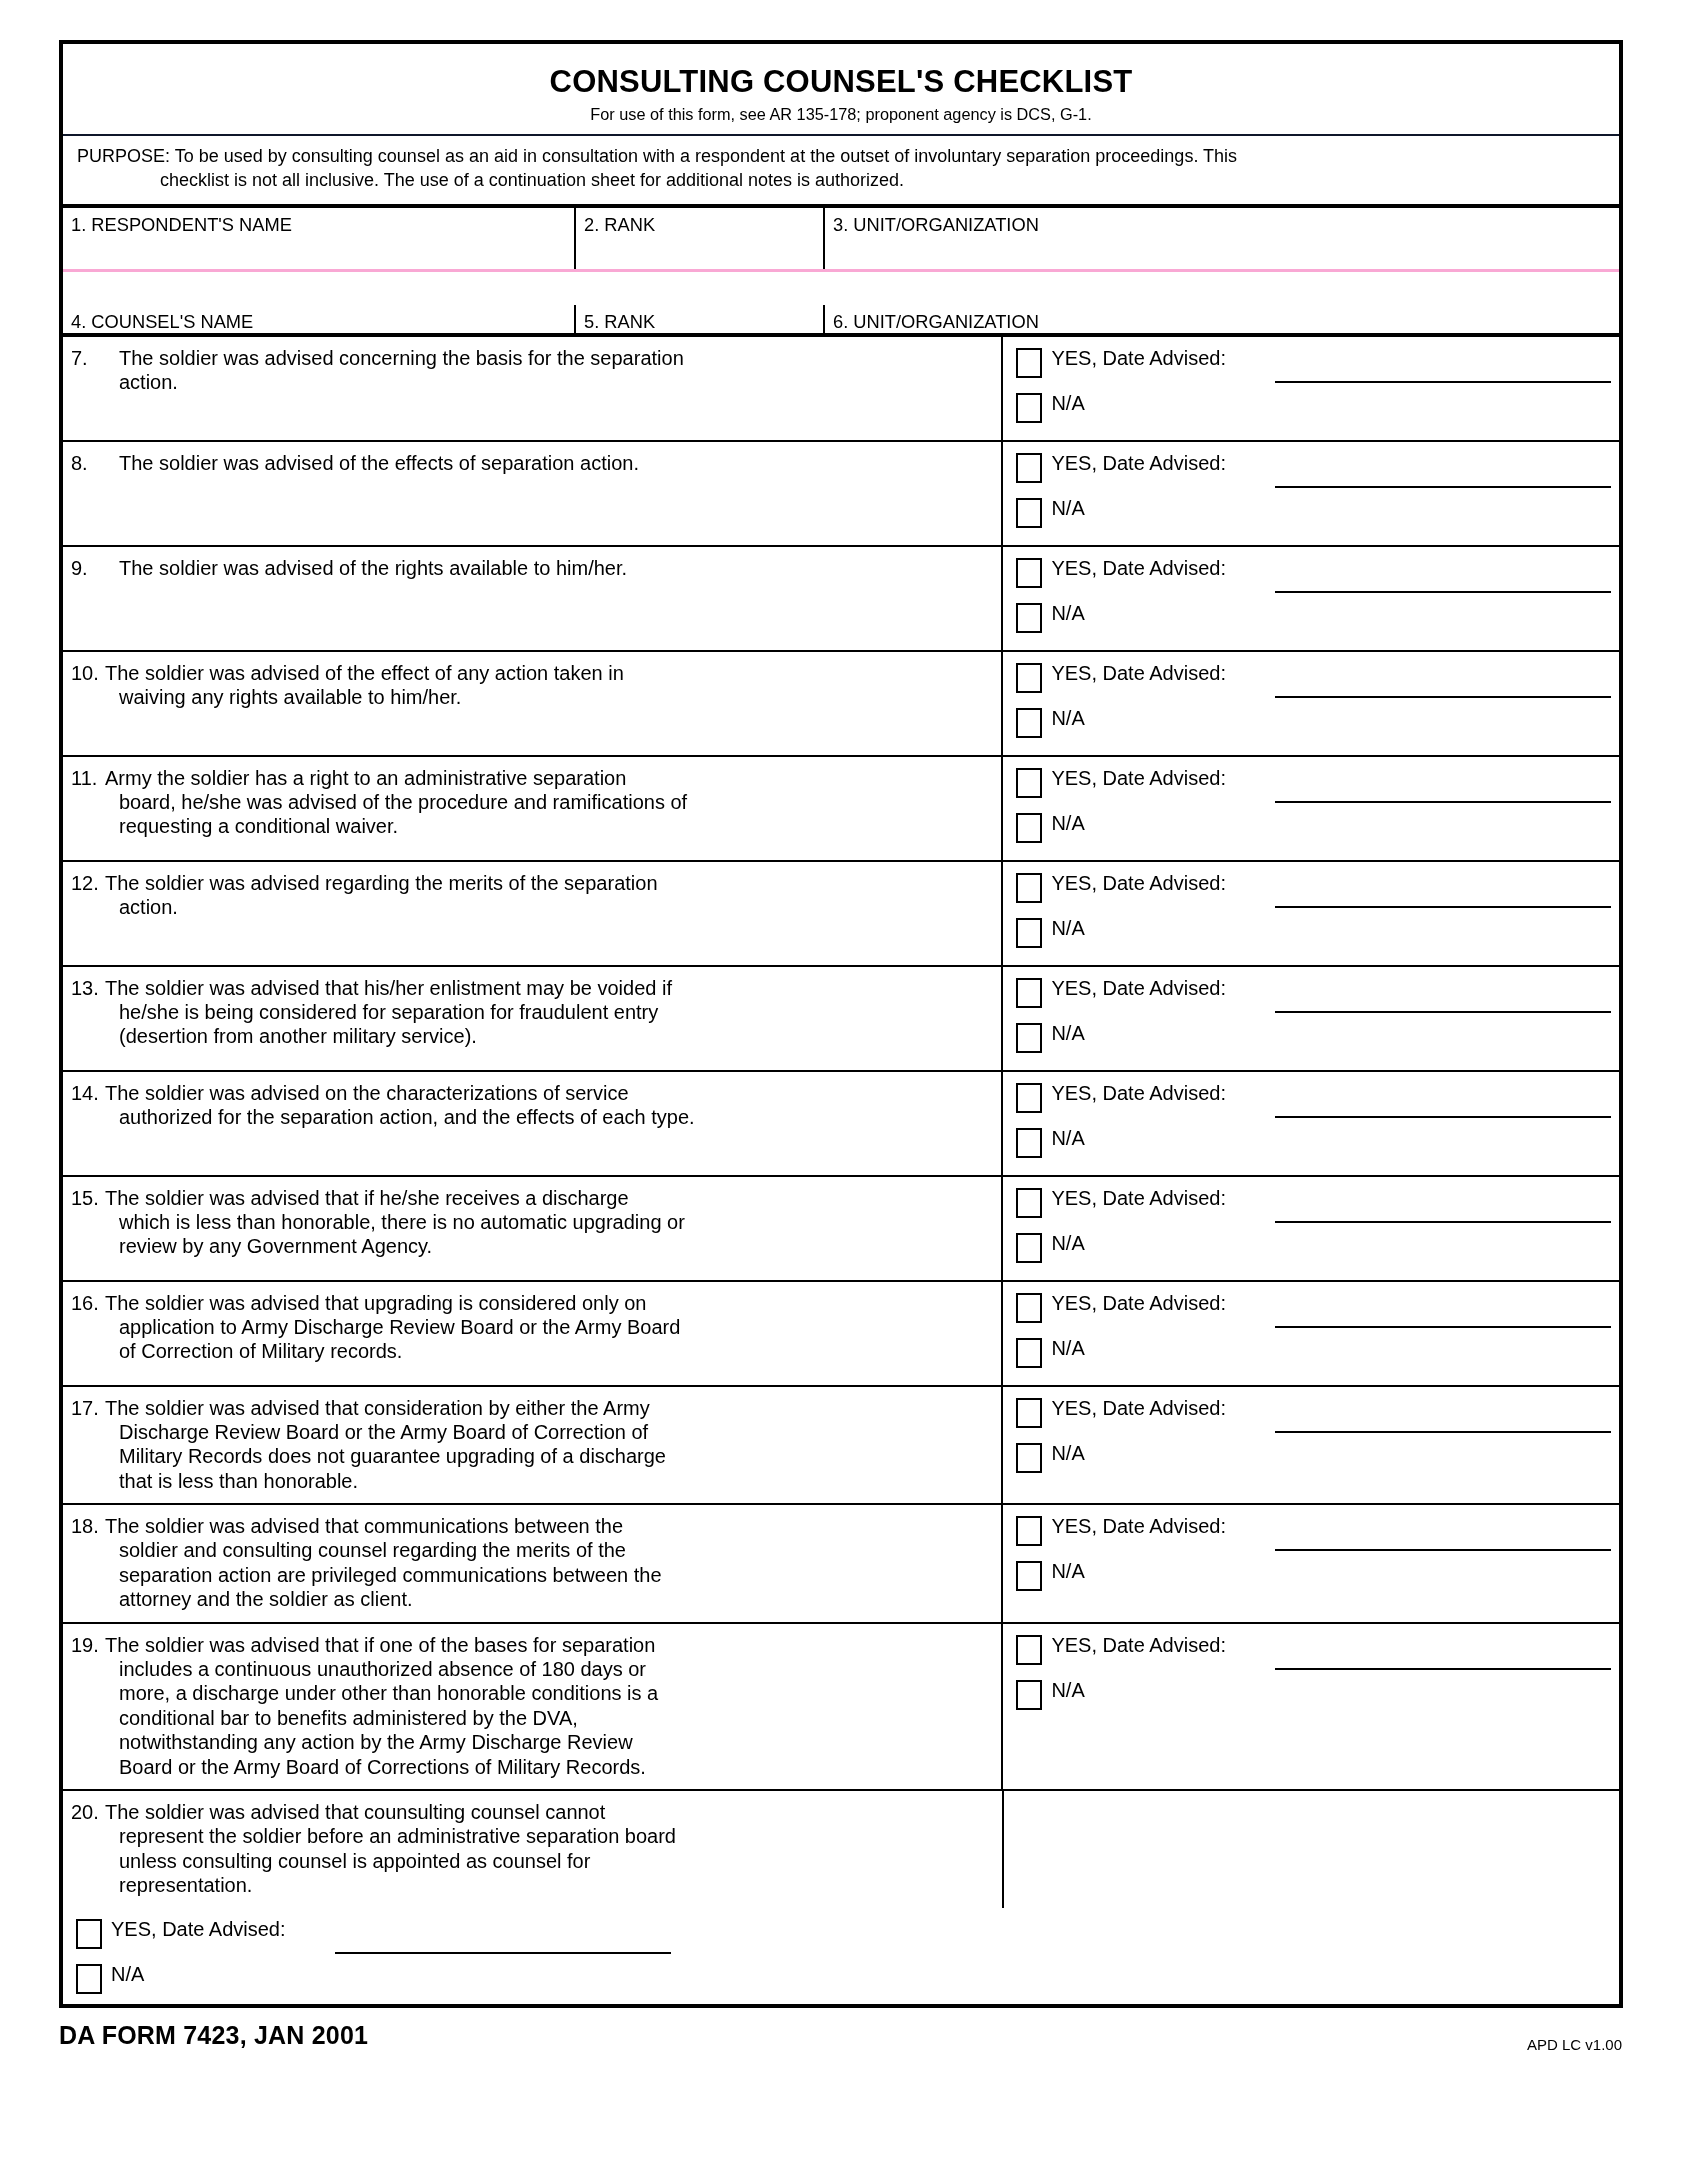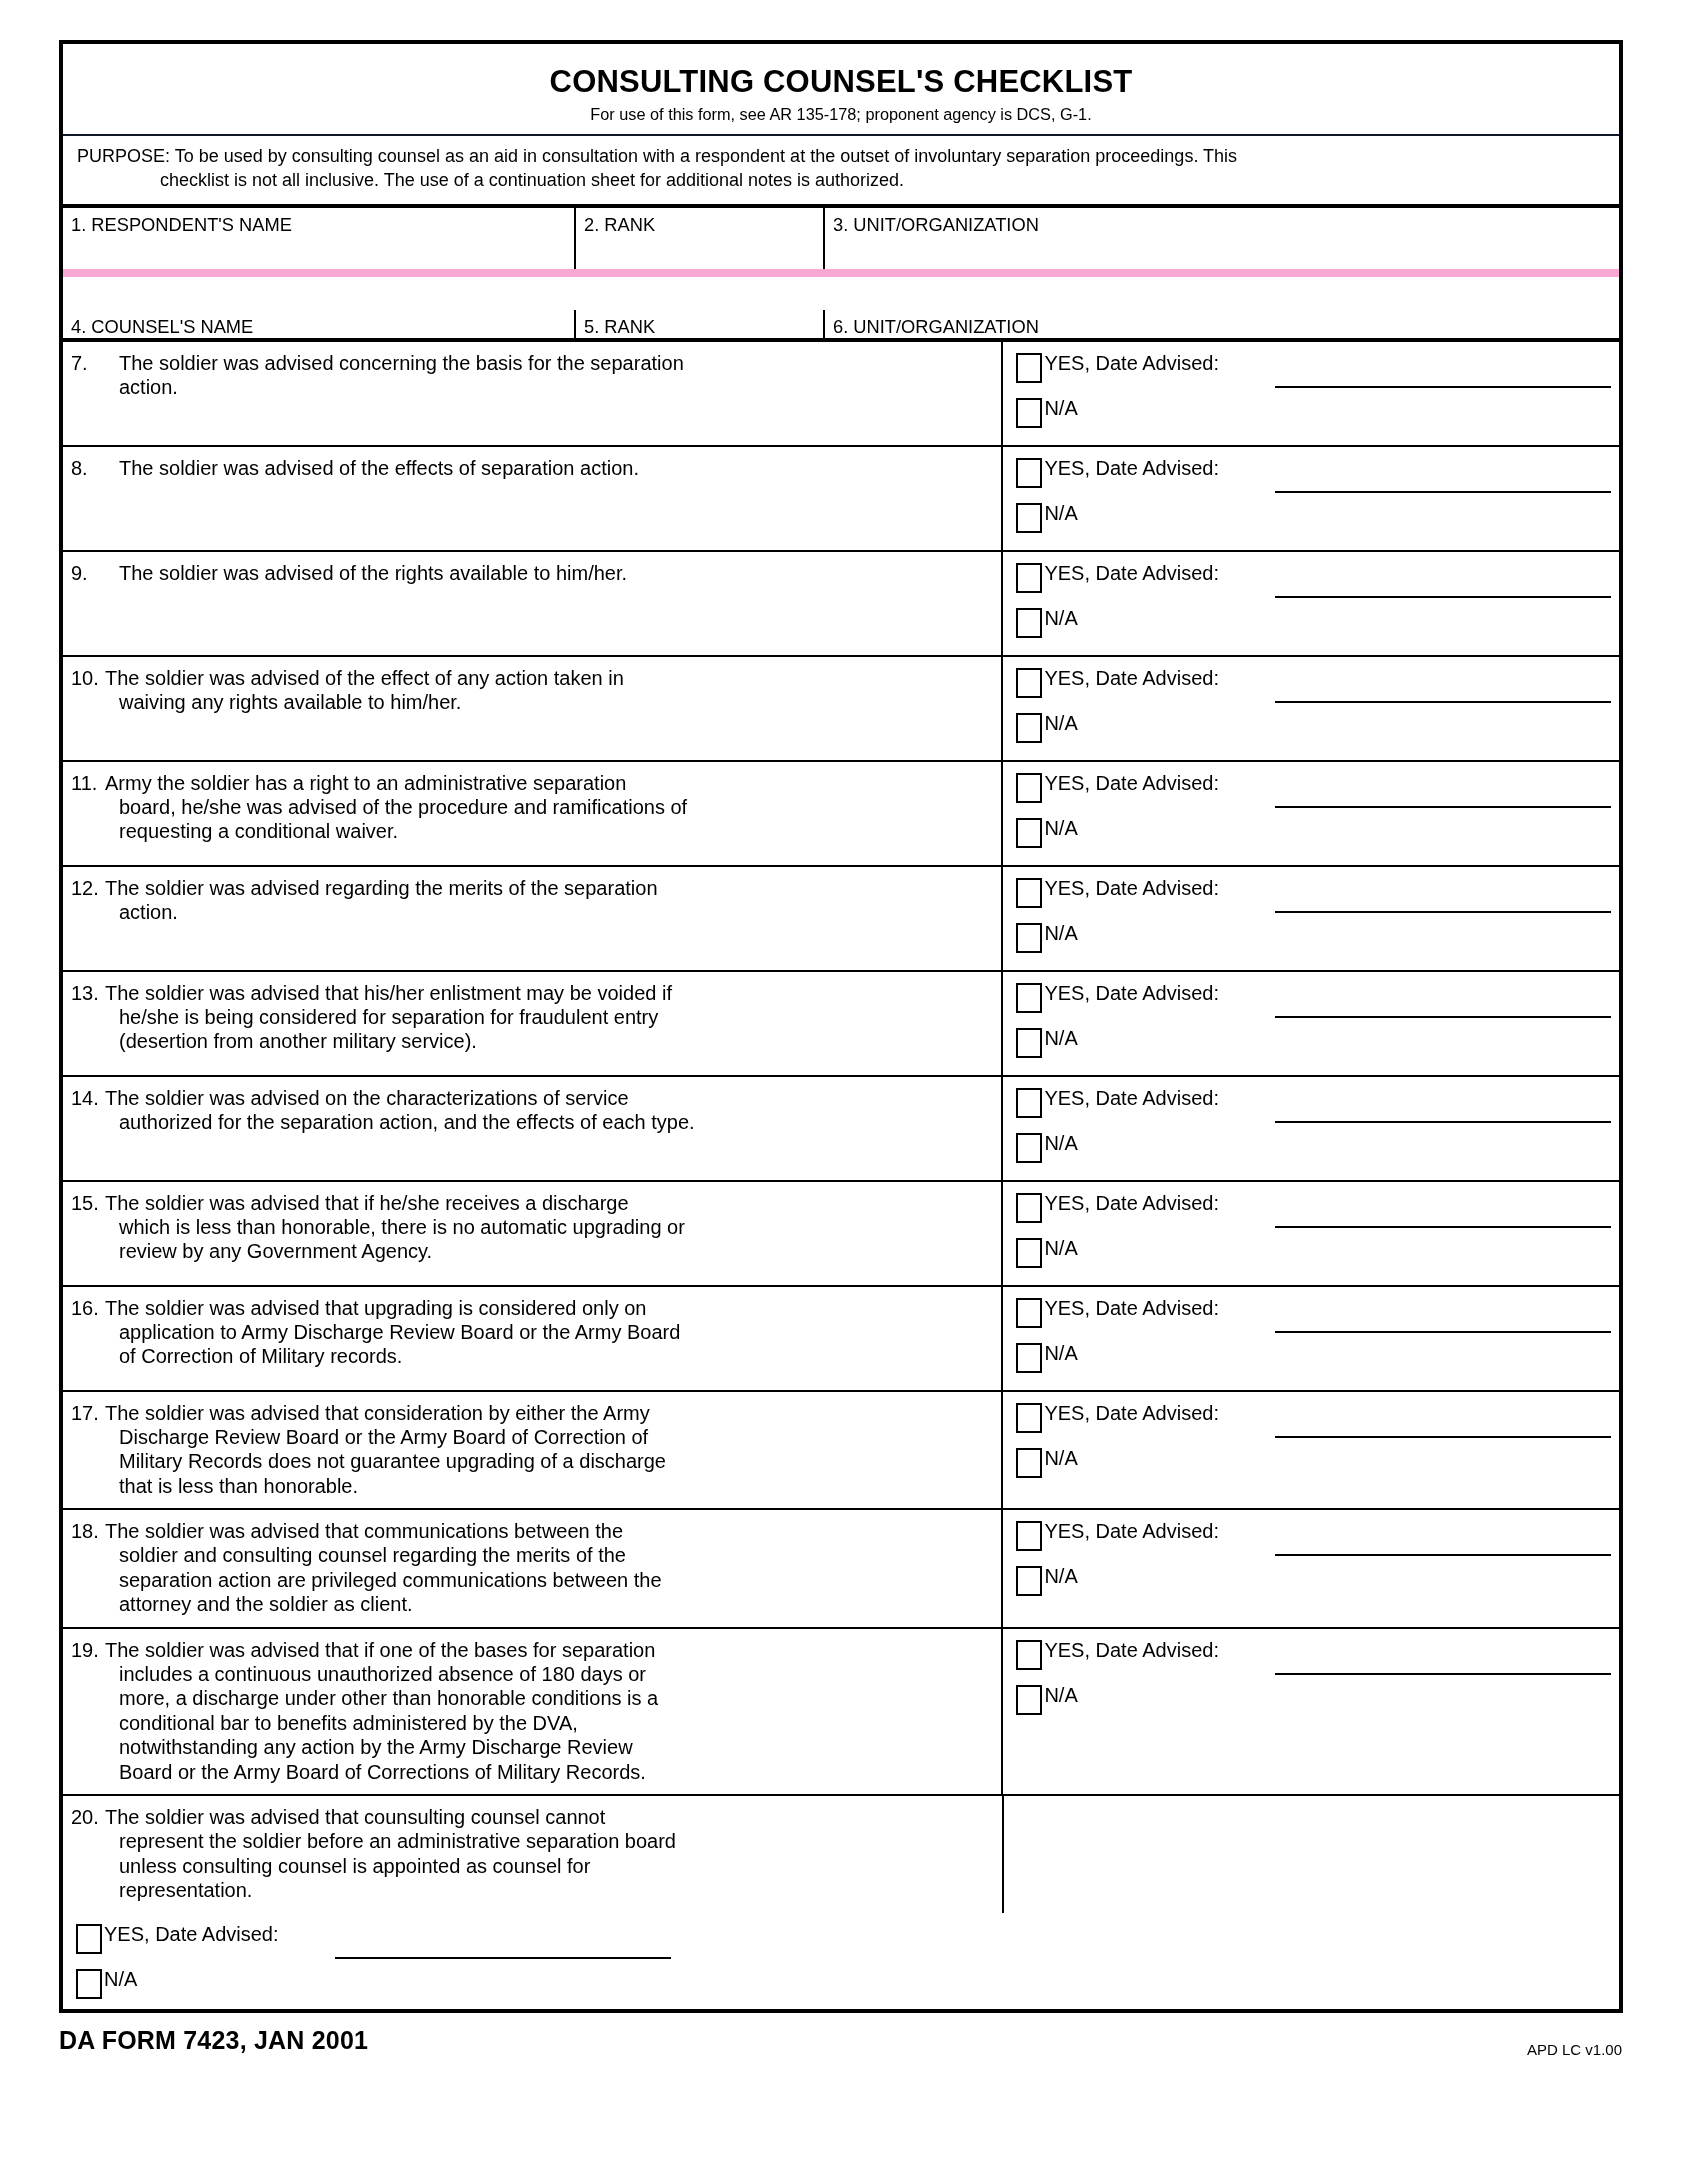--- a/index.html
+++ b/index.html
@@ -56,21 +56,21 @@
   .purpose-label {
     font-weight: normal;
   }
   .purpose-line2 {
     padding-left: 83px;
   }
 
   
   .ident-row {
     display: flex;
-    border-bottom: 8px solid #f9a8d4;
+    border-bottom: 3px solid #f9a8d4;
     height: 61px;
   }
   .ident-row.last { border-bottom: 4px solid #000; align-items: flex-end; }
   .ident-cell {
     box-sizing: border-box;
     padding: 6px 0 0 8px;
     font-size: 18.3px;
     border-right: 2px solid #000;
   }
   .ident-cell.c1 { width: 513px; }
@@ -126,21 +126,21 @@
     width: 26px;
     height: 30px;
     border: 2.5px solid #000;
     background: #fff;
     flex: 0 0 auto;
     margin-top: 1px;
   }
   .answer-label {
     font-size: 20px;
     line-height: 1.1;
-    padding-left: 2px;
+    padding-left: 9px;
     white-space: nowrap;
     text-align: center;
   }
   .date-rule {
     position: absolute;
     left: 272px;
     right: 8px;
     top: 44px;
     border-bottom: 2.5px solid #000;
   }

